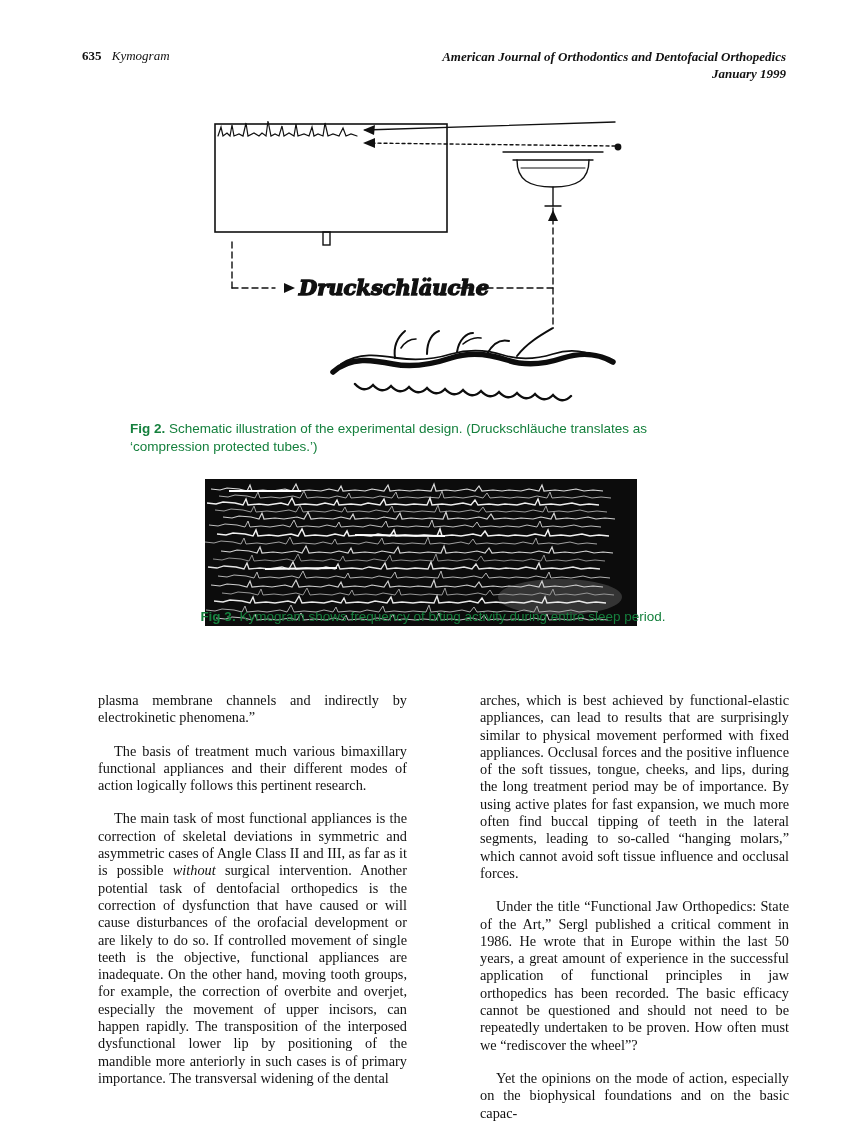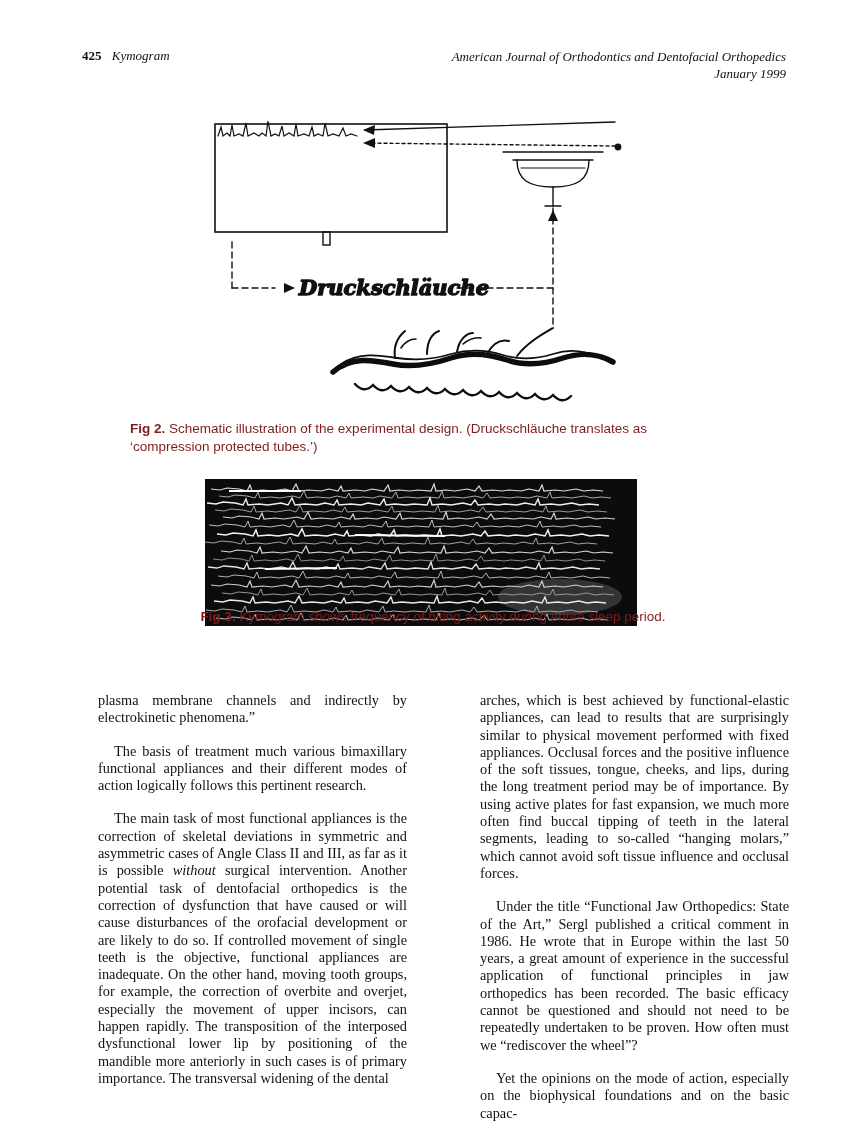--- a/index.html
+++ b/index.html
@@ -10,27 +10,27 @@
   }
   
   .page-header {
     position:absolute; left:82px; right:80px; top:48px;
     display:flex; justify-content:space-between; align-items:flex-start;
     font-size:13px;
   }
   .hdr-left { white-space:nowrap; }
   .page-num { font-weight:bold; }
   .author { font-style:italic; margin-left:7px; }
-  .hdr-right { text-align:right; font-style:italic; line-height:17px; }
+  .hdr-right { text-align:right; font-style:italic; line-height:17px;font-weight:bold; }
   
   .fig2-svg { position:absolute; left:195px; top:112px; }
   .fig3-svg { position:absolute; left:205px; top:479px; }
   .caption {
     font-family:"Liberation Sans", sans-serif; font-size:13.5px; line-height:18px;
-    color:#7f1d1d;
+    color:#15803d;
   }
   .fig2-caption { position:absolute; left:130px; top:420px; width:572px; text-align:left; }
   .fig3-caption { position:absolute; left:120px; top:608px; width:626px; text-align:center; }
   .cap-label { font-weight:bold; }
   
   .col {
     position:absolute; top:676px; width:341px;
     font-size:14.3px; line-height:17.3px; text-align:justify;
   }
   .col-left { left:82px; }
@@ -43,21 +43,21 @@
     font-size:21px; fill:#111;
   }
 </style>
 </head>
 <body>
 
 <div class="page">
 
   <header class="page-header">
     <div class="hdr-left">
-      <span class="page-num">425</span>
+      <span class="page-num">635</span>
       <span class="author">Kymogram</span>
     </div>
     <div class="hdr-right">
       <div>American Journal of Orthodontics and Dentofacial Orthopedics</div>
       <div>January 1999</div>
     </div>
   </header>
 
   <svg class="fig2-svg" width="460" height="305" viewBox="0 0 460 305" fill="none" stroke="#111" stroke-width="1.4" stroke-linecap="round">
 

